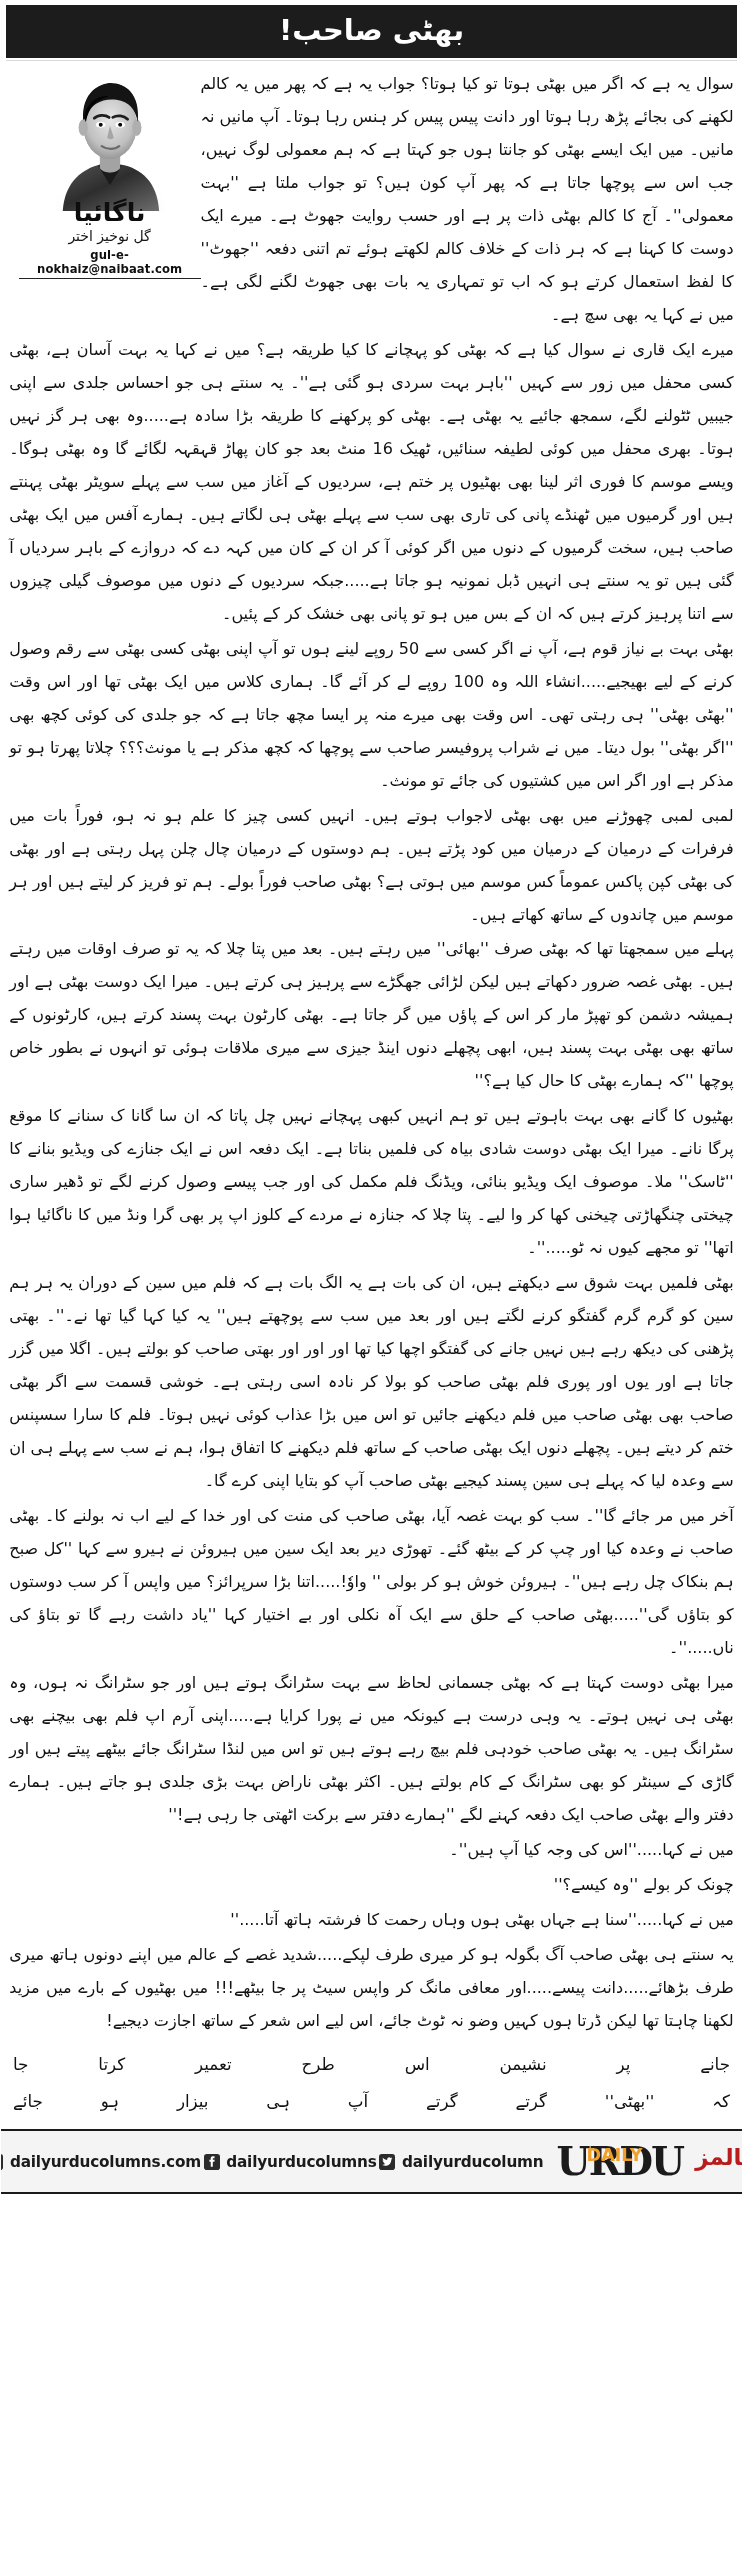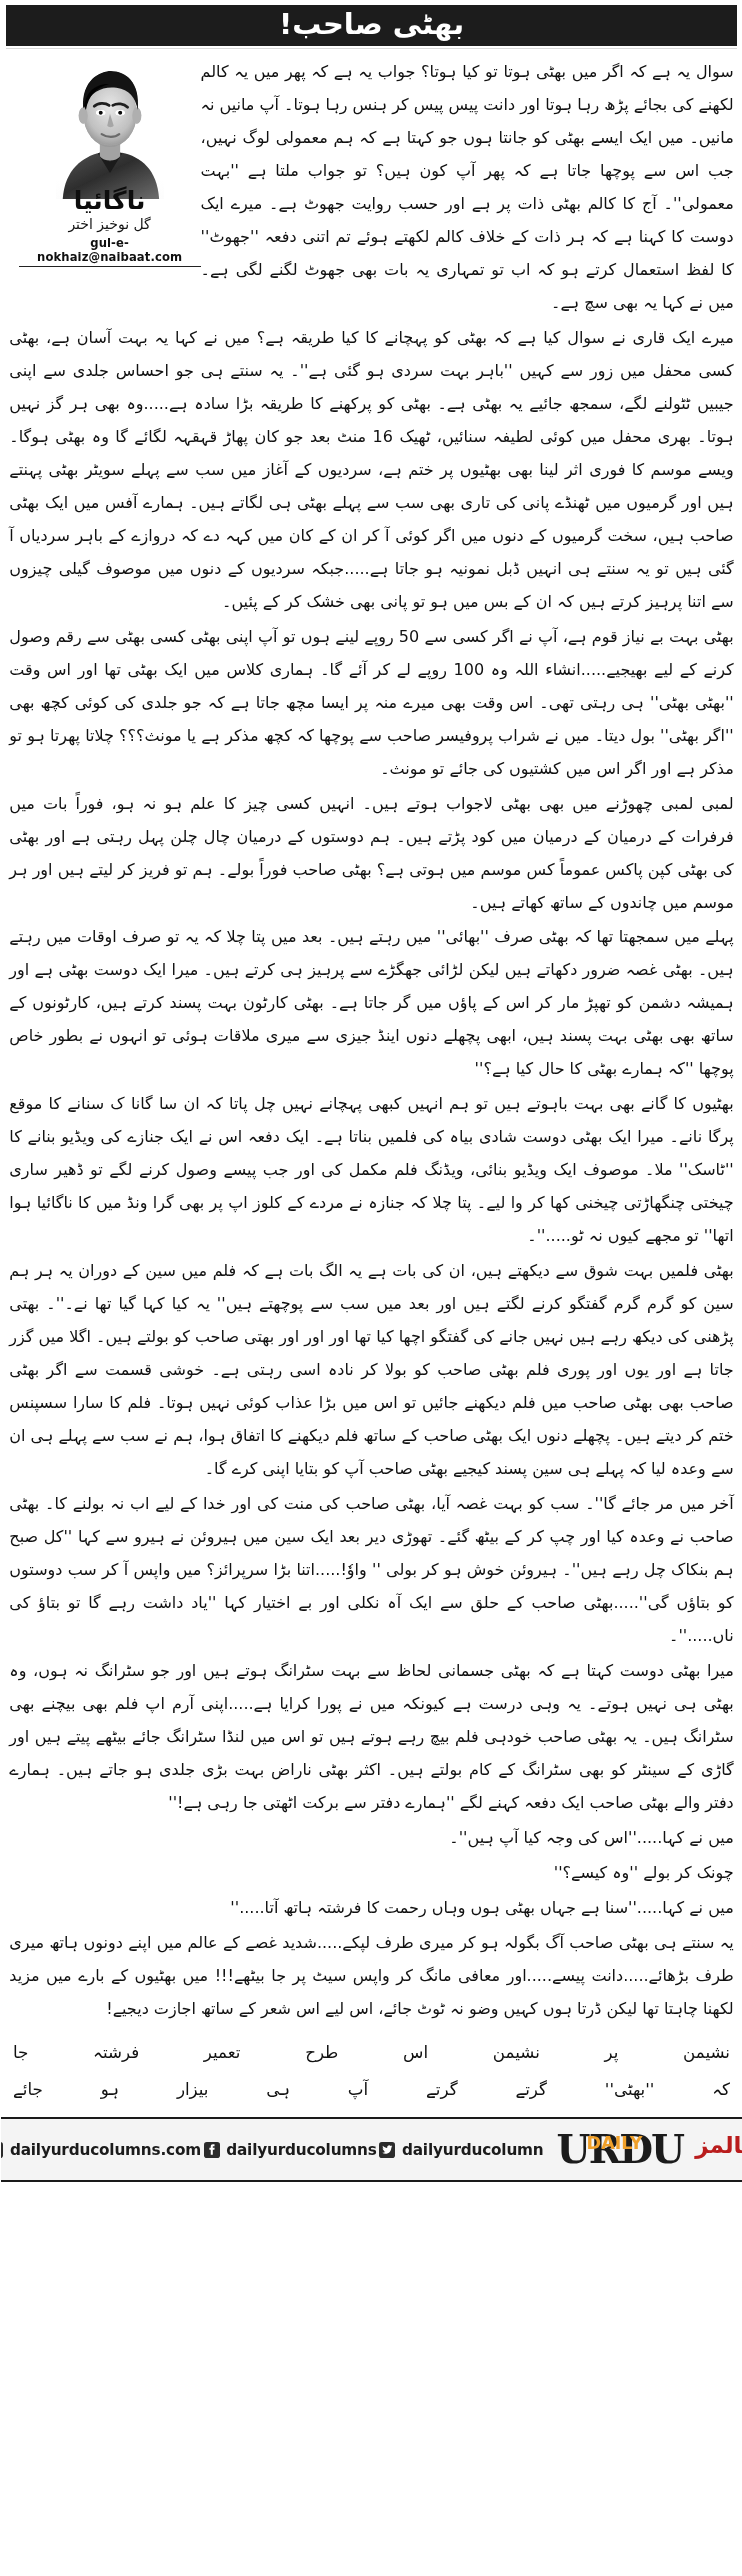--- a/index.html
+++ b/index.html
@@ -17,21 +17,21 @@
     width: 743px;
     box-sizing: border-box;
     background: #ffffff;
     position: relative;
     padding: 0;
   }
 
   
   .header-bar {
     margin: 4.6px 5.6px 0 5.6px;
-    height: 41px;
+    height: 53px;
     background: #1c1c1c;
     display: flex;
     align-items: center;
     justify-content: center;
     overflow: hidden;
   }
   .header-title {
     color: #ffffff;
     font-size: 29px;
     line-height: 41px;
@@ -288,21 +288,21 @@
     <p class="para">بھٹی فلمیں بہت شوق سے دیکھتے ہیں، ان کی بات ہے یہ الگ بات ہے کہ فلم میں سین کے دوران یہ ہر ہم سین کو گرم گرم گفتگو کرنے لگتے ہیں اور بعد میں سب سے پوچھتے ہیں'' یہ کیا کہا گیا تھا نے۔''۔ بھتی پڑھنی کی دیکھ رہے ہیں نہیں جانے کی گفتگو اچھا کیا تھا اور اور اور بھتی صاحب کو بولتے ہیں۔ اگلا میں گزر جاتا ہے اور یوں اور پوری فلم بھٹی صاحب کو بولا کر نادہ اسی رہتی ہے۔ خوشی قسمت سے اگر بھٹی صاحب بھی بھٹی صاحب میں فلم دیکھنے جائیں تو اس میں بڑا عذاب کوئی نہیں ہوتا۔ فلم کا سارا سسپنس ختم کر دیتے ہیں۔ پچھلے دنوں ایک بھٹی صاحب کے ساتھ فلم دیکھنے کا اتفاق ہوا، ہم نے سب سے پہلے ہی ان سے وعدہ لیا کہ پہلے ہی سین پسند کیجیے بھٹی صاحب آپ کو بتایا اپنی کرے گا۔</p>
     <p class="para">آخر میں مر جائے گا''۔ سب کو بہت غصہ آیا، بھٹی صاحب کی منت کی اور خدا کے لیے اب نہ بولنے کا۔ بھٹی صاحب نے وعدہ کیا اور چپ کر کے بیٹھ گئے۔ تھوڑی دیر بعد ایک سین میں ہیروئن نے ہیرو سے کہا ''کل صبح ہم بنکاک چل رہے ہیں''۔ ہیروئن خوش ہو کر بولی '' واوٗ!.....اتنا بڑا سرپرائز؟ میں واپس آ کر سب دوستوں کو بتاؤں گی''.....بھٹی صاحب کے حلق سے ایک آہ نکلی اور بے اختیار کہا ''یاد داشت رہے گا تو بتاؤ کی ناں.....''۔</p>
     <p class="para">میرا بھٹی دوست کہتا ہے کہ بھٹی جسمانی لحاظ سے بہت سٹرانگ ہوتے ہیں اور جو سٹرانگ نہ ہوں، وہ بھٹی ہی نہیں ہوتے۔ یہ وہی درست ہے کیونکہ میں نے پورا کرایا ہے.....اپنی آرم اپ فلم بھی بیچنے بھی سٹرانگ ہیں۔ یہ بھٹی صاحب خودہی فلم بیچ رہے ہوتے ہیں تو اس میں لنڈا سٹرانگ جائے بیٹھے پیتے ہیں اور گاڑی کے سینٹر کو بھی سٹرانگ کے کام بولتے ہیں۔ اکثر بھٹی ناراض بہت بڑی جلدی ہو جاتے ہیں۔ ہمارے دفتر والے بھٹی صاحب ایک دفعہ کہنے لگے ''ہمارے دفتر سے برکت اٹھتی جا رہی ہے!''</p>
     <p class="para">میں نے کہا.....''اس کی وجہ کیا آپ ہیں''۔</p>
     <p class="para">چونک کر بولے ''وہ کیسے؟''</p>
     <p class="para">میں نے کہا.....''سنا ہے جہاں بھٹی ہوں وہاں رحمت کا فرشتہ ہاتھ آتا.....''</p>
     <p class="para">یہ سنتے ہی بھٹی صاحب آگ بگولہ ہو کر میری طرف لپکے.....شدید غصے کے عالم میں اپنے دونوں ہاتھ میری طرف بڑھائے.....دانت پیسے.....اور معافی مانگ کر واپس سیٹ پر جا بیٹھے!!! میں بھٹیوں کے بارے میں مزید لکھنا چاہتا تھا لیکن ڈرتا ہوں کہیں وضو نہ ٹوٹ جائے، اس لیے اس شعر کے ساتھ اجازت دیجیے!</p>
   </div>
 
   <div class="couplet">
-    <div class="couplet-line">نشیمن پر نشیمن اس طرح تعمیر فرشتہ جا</div>
+    <div class="couplet-line">جانے پر نشیمن اس طرح تعمیر کرتا جا</div>
     <div class="couplet-line">کہ ''بھٹی'' گرتے گرتے آپ ہی بیزار ہو جائے</div>
   </div>
 
   <div class="footer-rule-top"></div>
   <div class="footer">
 
     <div class="footer-logo">
       <span class="logo-wrap">
         <span class="logo-urdu-word">URDU</span>
         <span class="logo-daily">DAILY</span>

